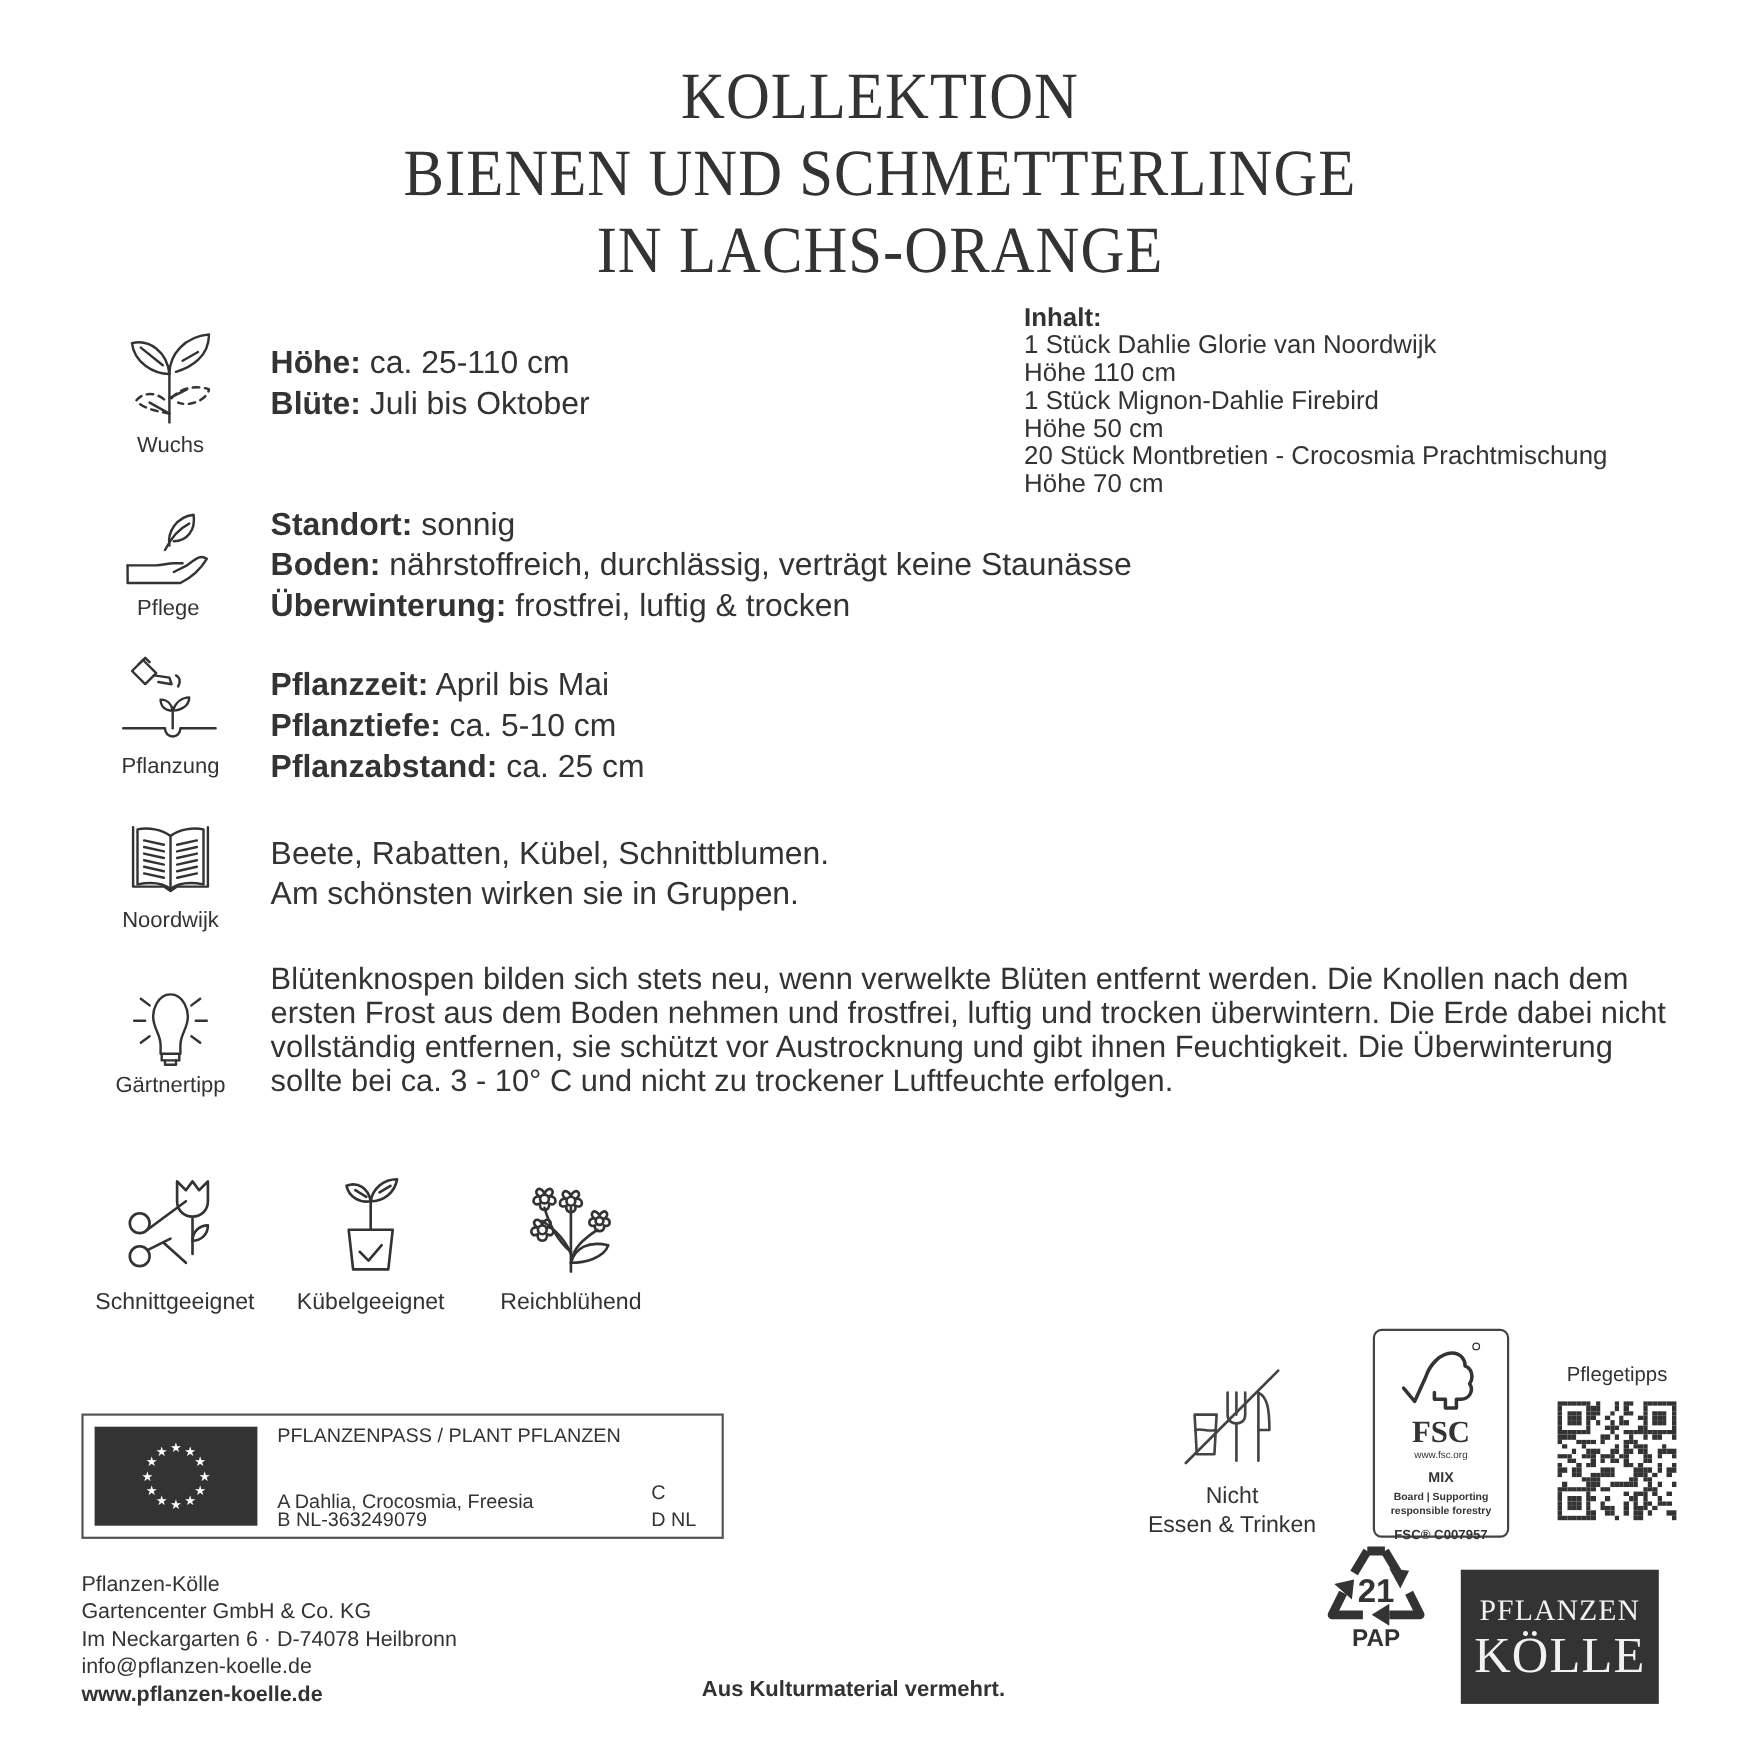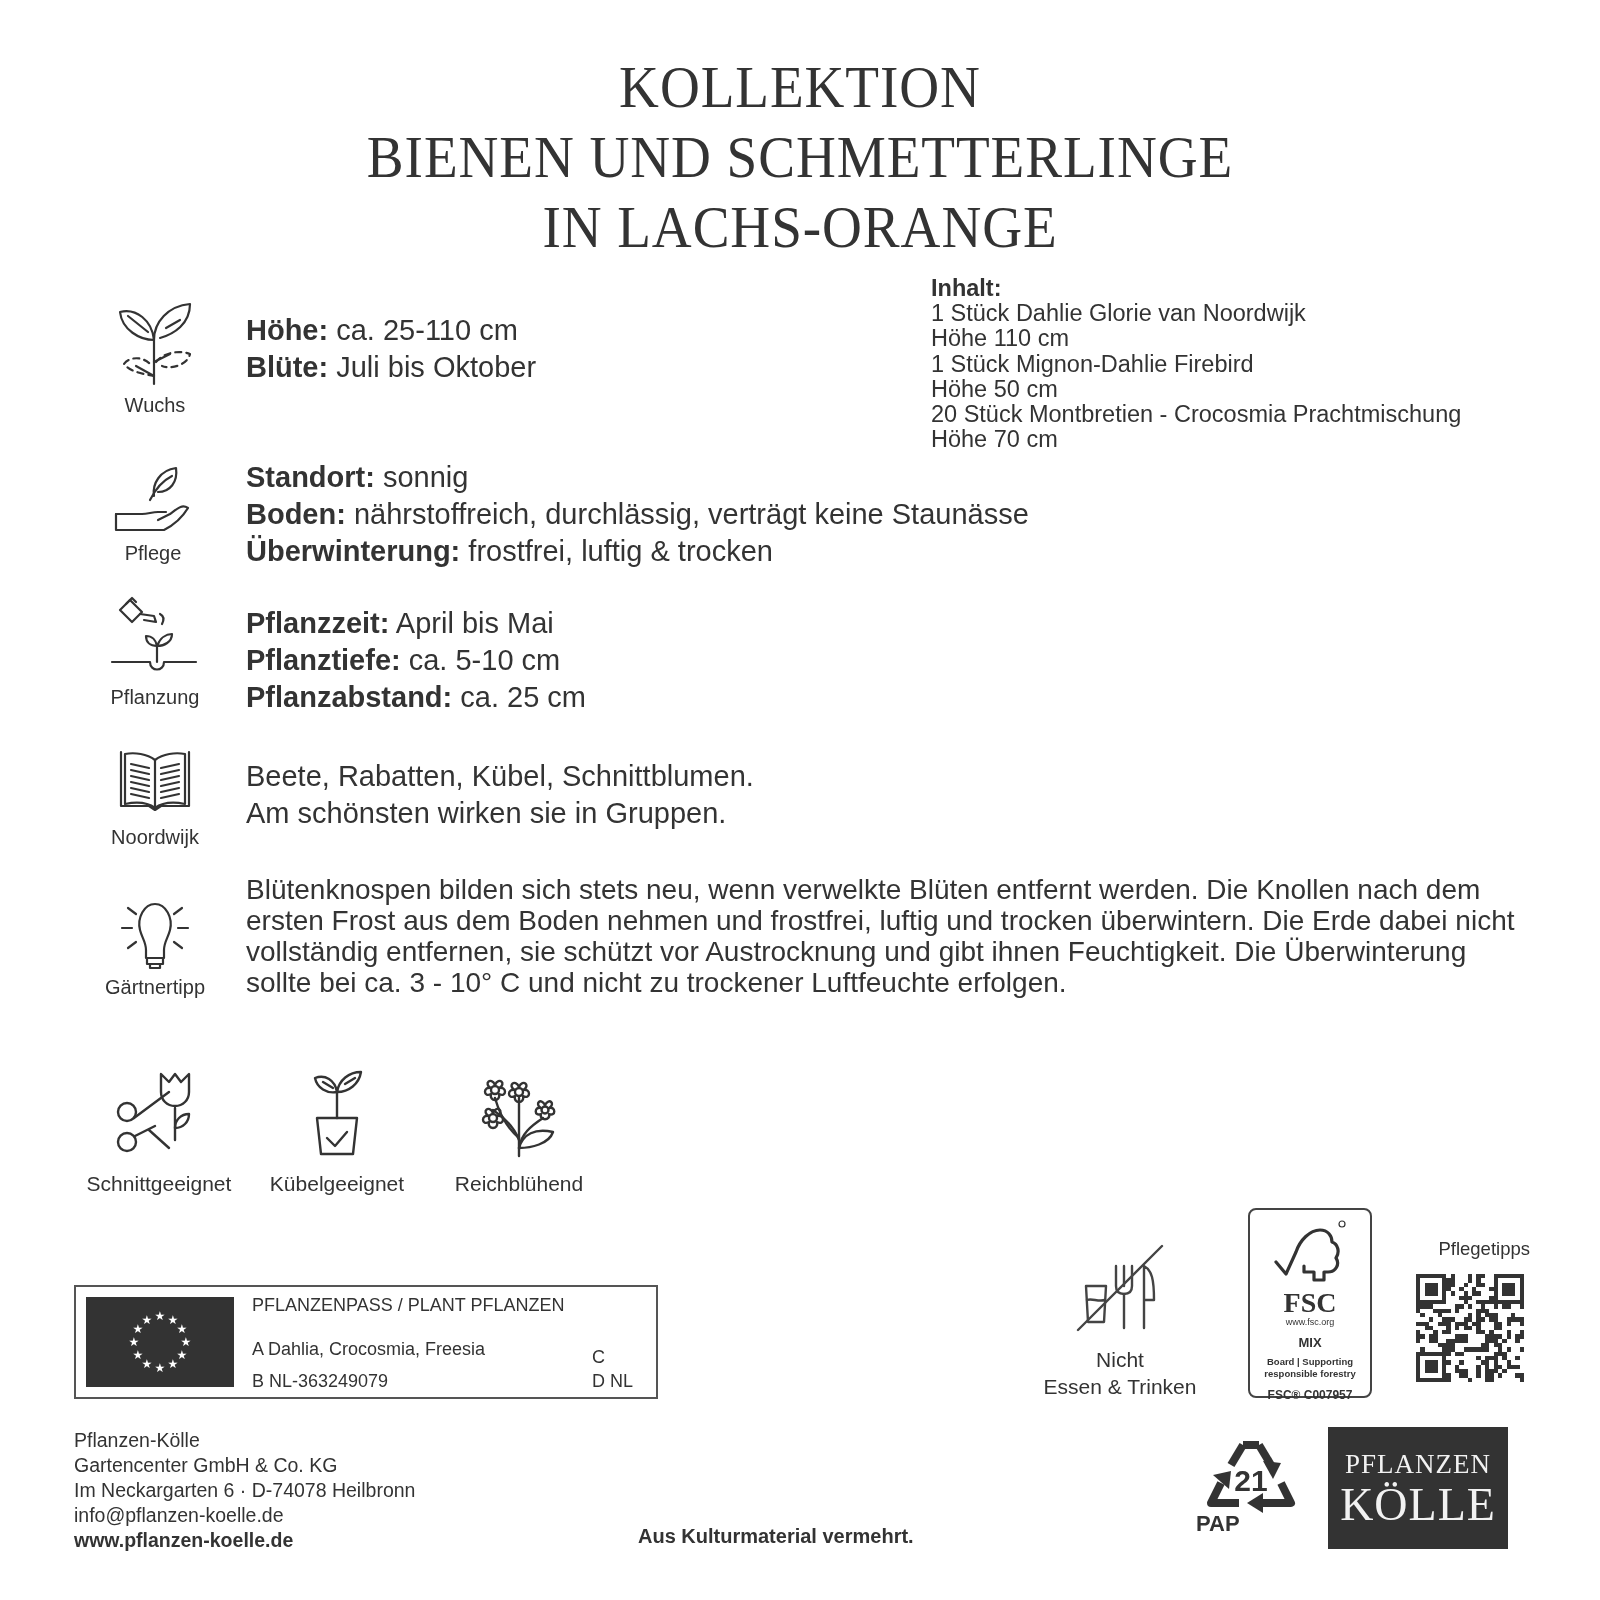--- a/index.html
+++ b/index.html
@@ -54,25 +54,25 @@
       font-family: "Liberation Sans", sans-serif;
     }
     .fsc svg { display: block; margin: 8px auto 0; stroke: #333; fill: none; stroke-width: 3.2; stroke-linecap: round; stroke-linejoin: round; }
     .fsc .fscname { font-family: "Liberation Serif", serif; font-weight: bold; font-size: 28px; line-height: 26px; margin-top: 2px; }
     .fsc .url { font-size: 9px; margin-top: 1px; }
     .fsc .mix { font-size: 13px; font-weight: bold; margin-top: 8px; }
     .fsc .small { font-size: 9.5px; font-weight: bold; line-height: 12px; margin-top: 6px; }
     .fsc .code { font-size: 12px; font-weight: bold; margin-top: 8px; }
 
     .qr { position: absolute; left: 1410px; top: 1238px; width: 120px; text-align: center; }
-    .qr .lbl { font-size: 18.5px; color: #333; white-space: nowrap; text-align: right; }
+    .qr .lbl { font-size: 18.5px; color: #333; white-space: nowrap; }
     .qr .code { width: 108px; height: 108px; margin: 14px auto 0; display: grid; grid-template-columns: repeat(25, 1fr); grid-template-rows: repeat(25, 1fr); }
     .qr .code span { display: block; }
 
-    .recycle { position: absolute; left: 1196px; top: 1433px; width: 110px; }
+    .recycle { position: absolute; left: 1196px; top: 1398px; width: 110px; text-align: center; }
     .recycle svg { display: block; margin: 0 auto; }
     .recycle .pap { font-size: 22px; font-weight: bold; color: #333; margin-top: -6px; }
 
     .logo {
       position: absolute; left: 1328px; top: 1427px; width: 180px; height: 122px; background: #333;
       color: #f2f2f2; text-align: center; font-family: "Liberation Serif", serif;
     }
     .logo .l1 { font-size: 27px; margin-top: 22px; letter-spacing: 1px; }
     .logo .l2 { font-size: 46px; line-height: 46px; margin-top: 2px; letter-spacing: 1px; }
   </style>
@@ -241,21 +241,21 @@
         <text x="74" y="75" font-size="12" text-anchor="middle">★</text>
         <text x="61" y="71" font-size="12" text-anchor="middle">★</text>
         <text x="52" y="62" font-size="12" text-anchor="middle">★</text>
         <text x="48" y="49" font-size="12" text-anchor="middle">★</text>
         <text x="52" y="36" font-size="12" text-anchor="middle">★</text>
         <text x="61" y="27" font-size="12" text-anchor="middle">★</text>
       </g>
     </svg>
   </div>
   <div class="ptitle">PFLANZENPASS / PLANT PFLANZEN</div>
-  <div class="row" style="top:52px;text-align:center;">A Dahlia, Crocosmia, Freesia</div>
+  <div class="row" style="top:68px;text-align:center;">A Dahlia, Crocosmia, Freesia</div>
   <div class="row" style="top:84px;">B NL-363249079</div>
   <div class="rowr" style="top:60px;">C</div>
   <div class="rowr" style="top:84px;">D NL</div>
 </div>
 
 <div class="address">
   <div>Pflanzen-Kölle</div>
   <div>Gartencenter GmbH &amp; Co. KG</div>
   <div>Im Neckargarten 6 · D-74078 Heilbronn</div>
   <div>info@pflanzen-koelle.de</div>

